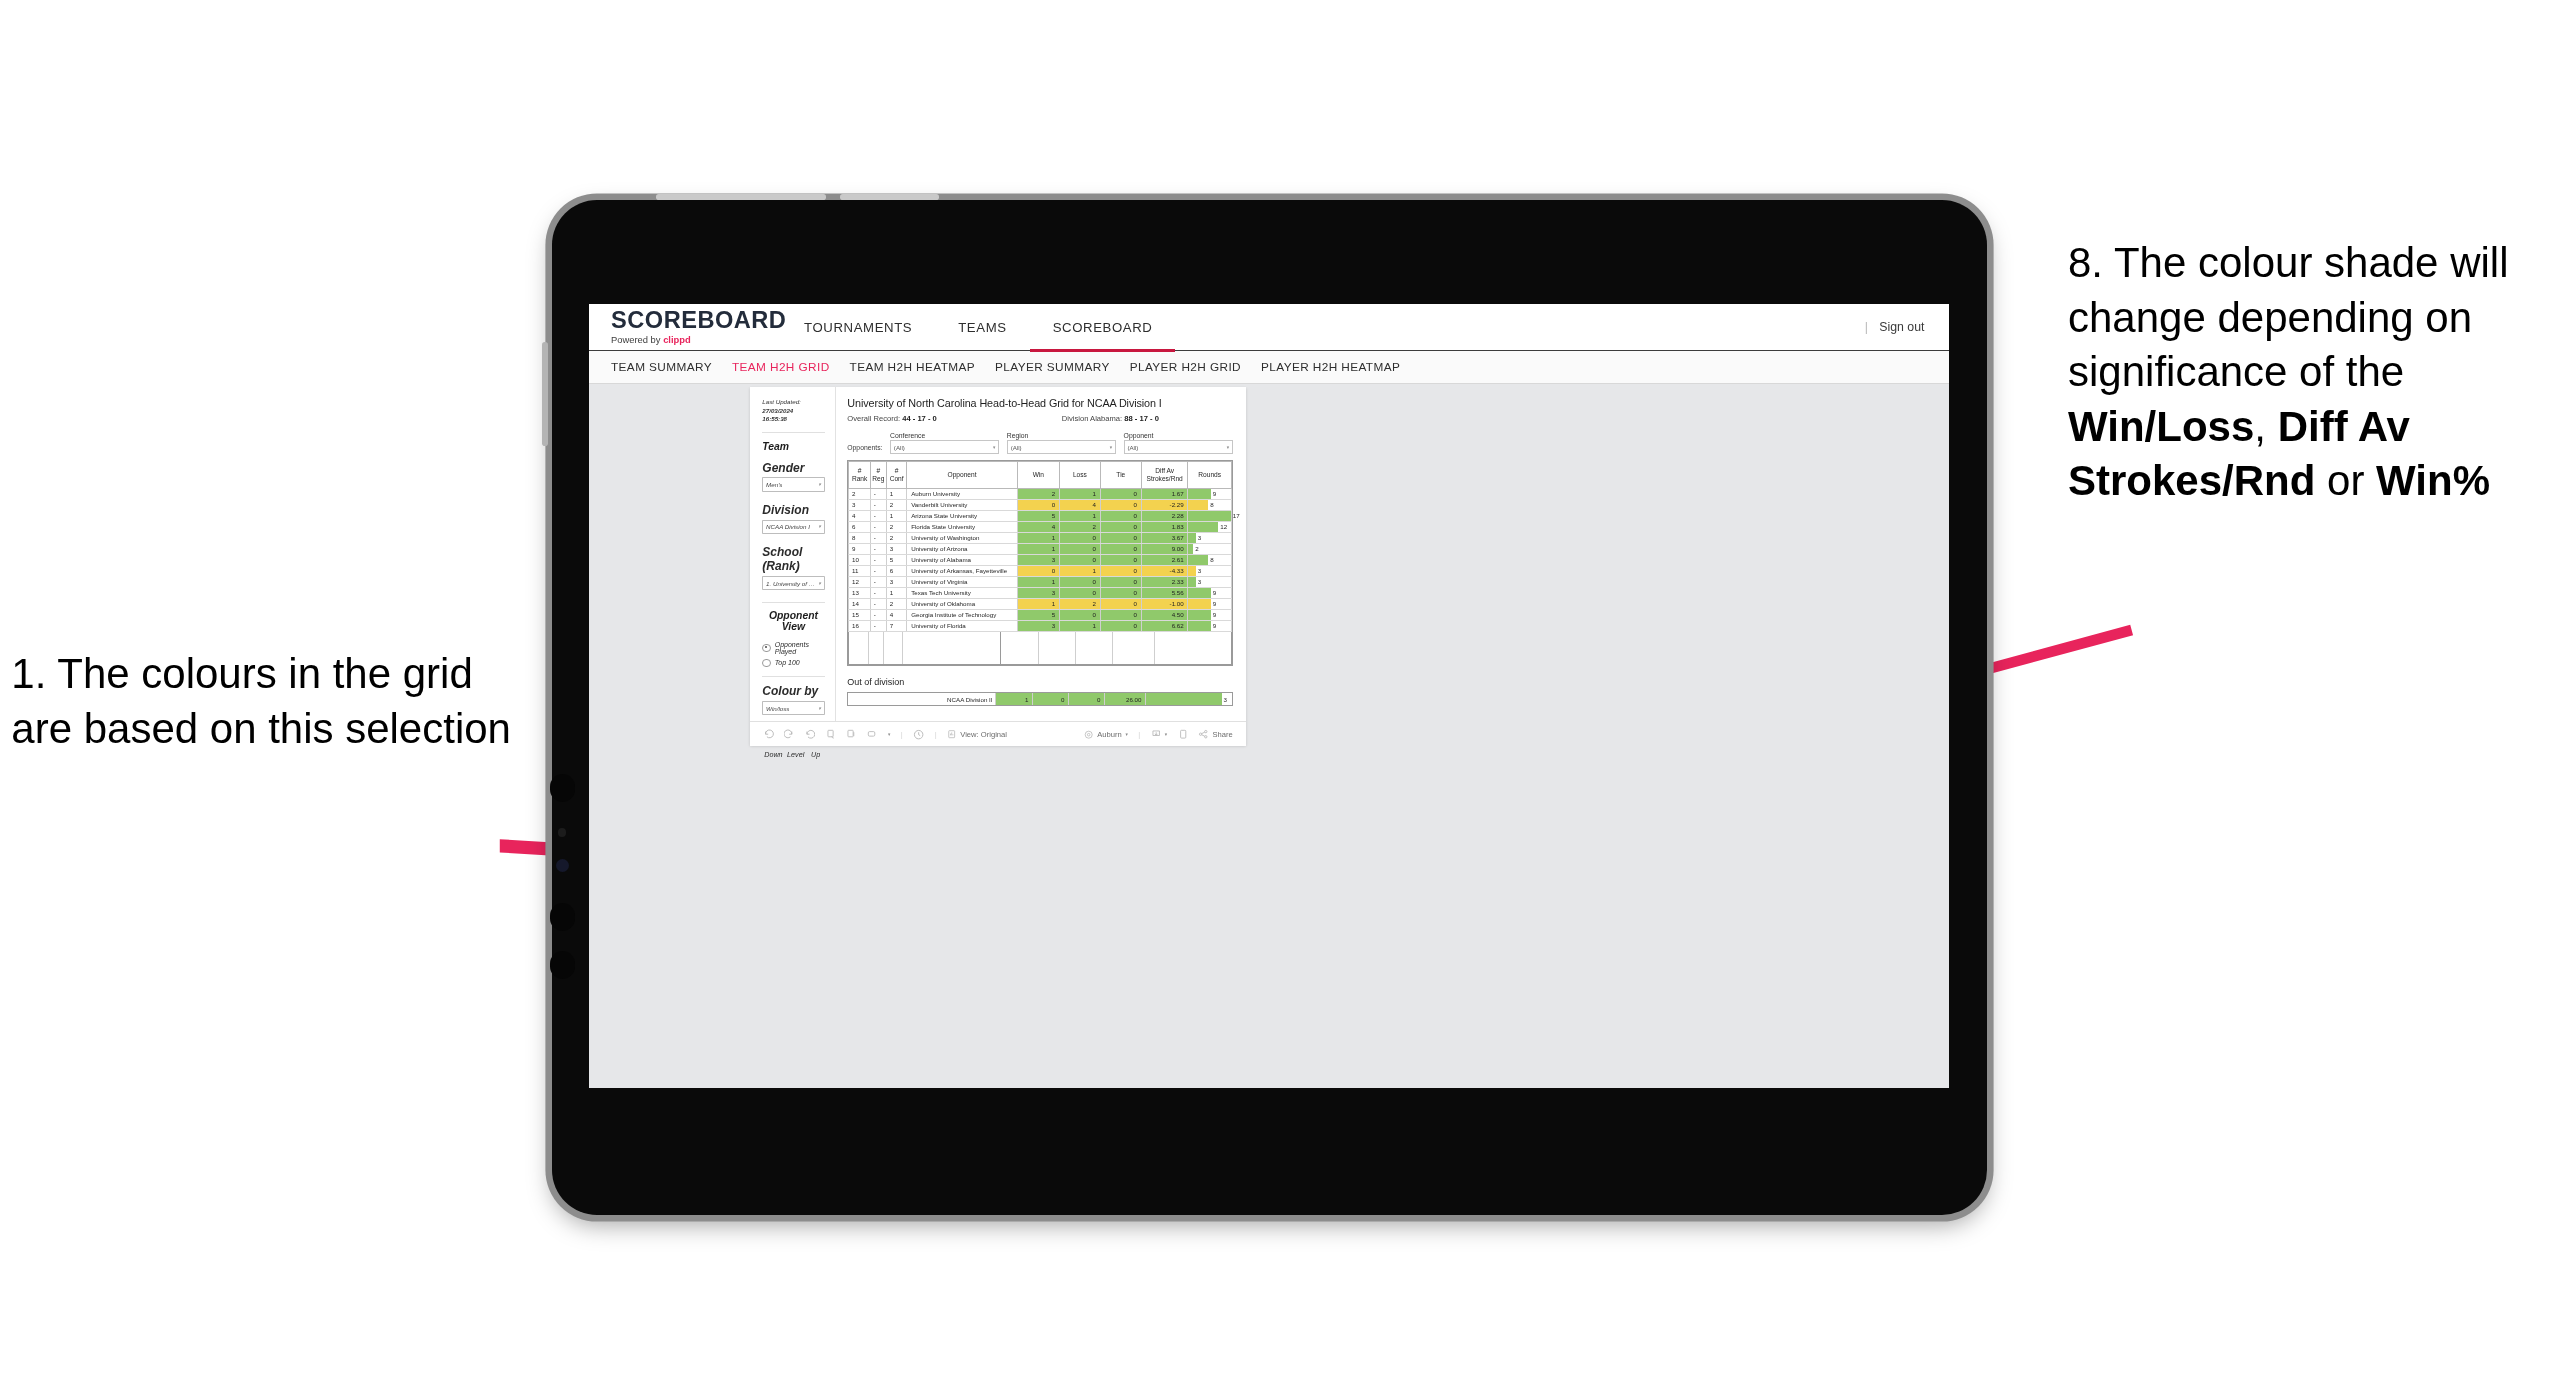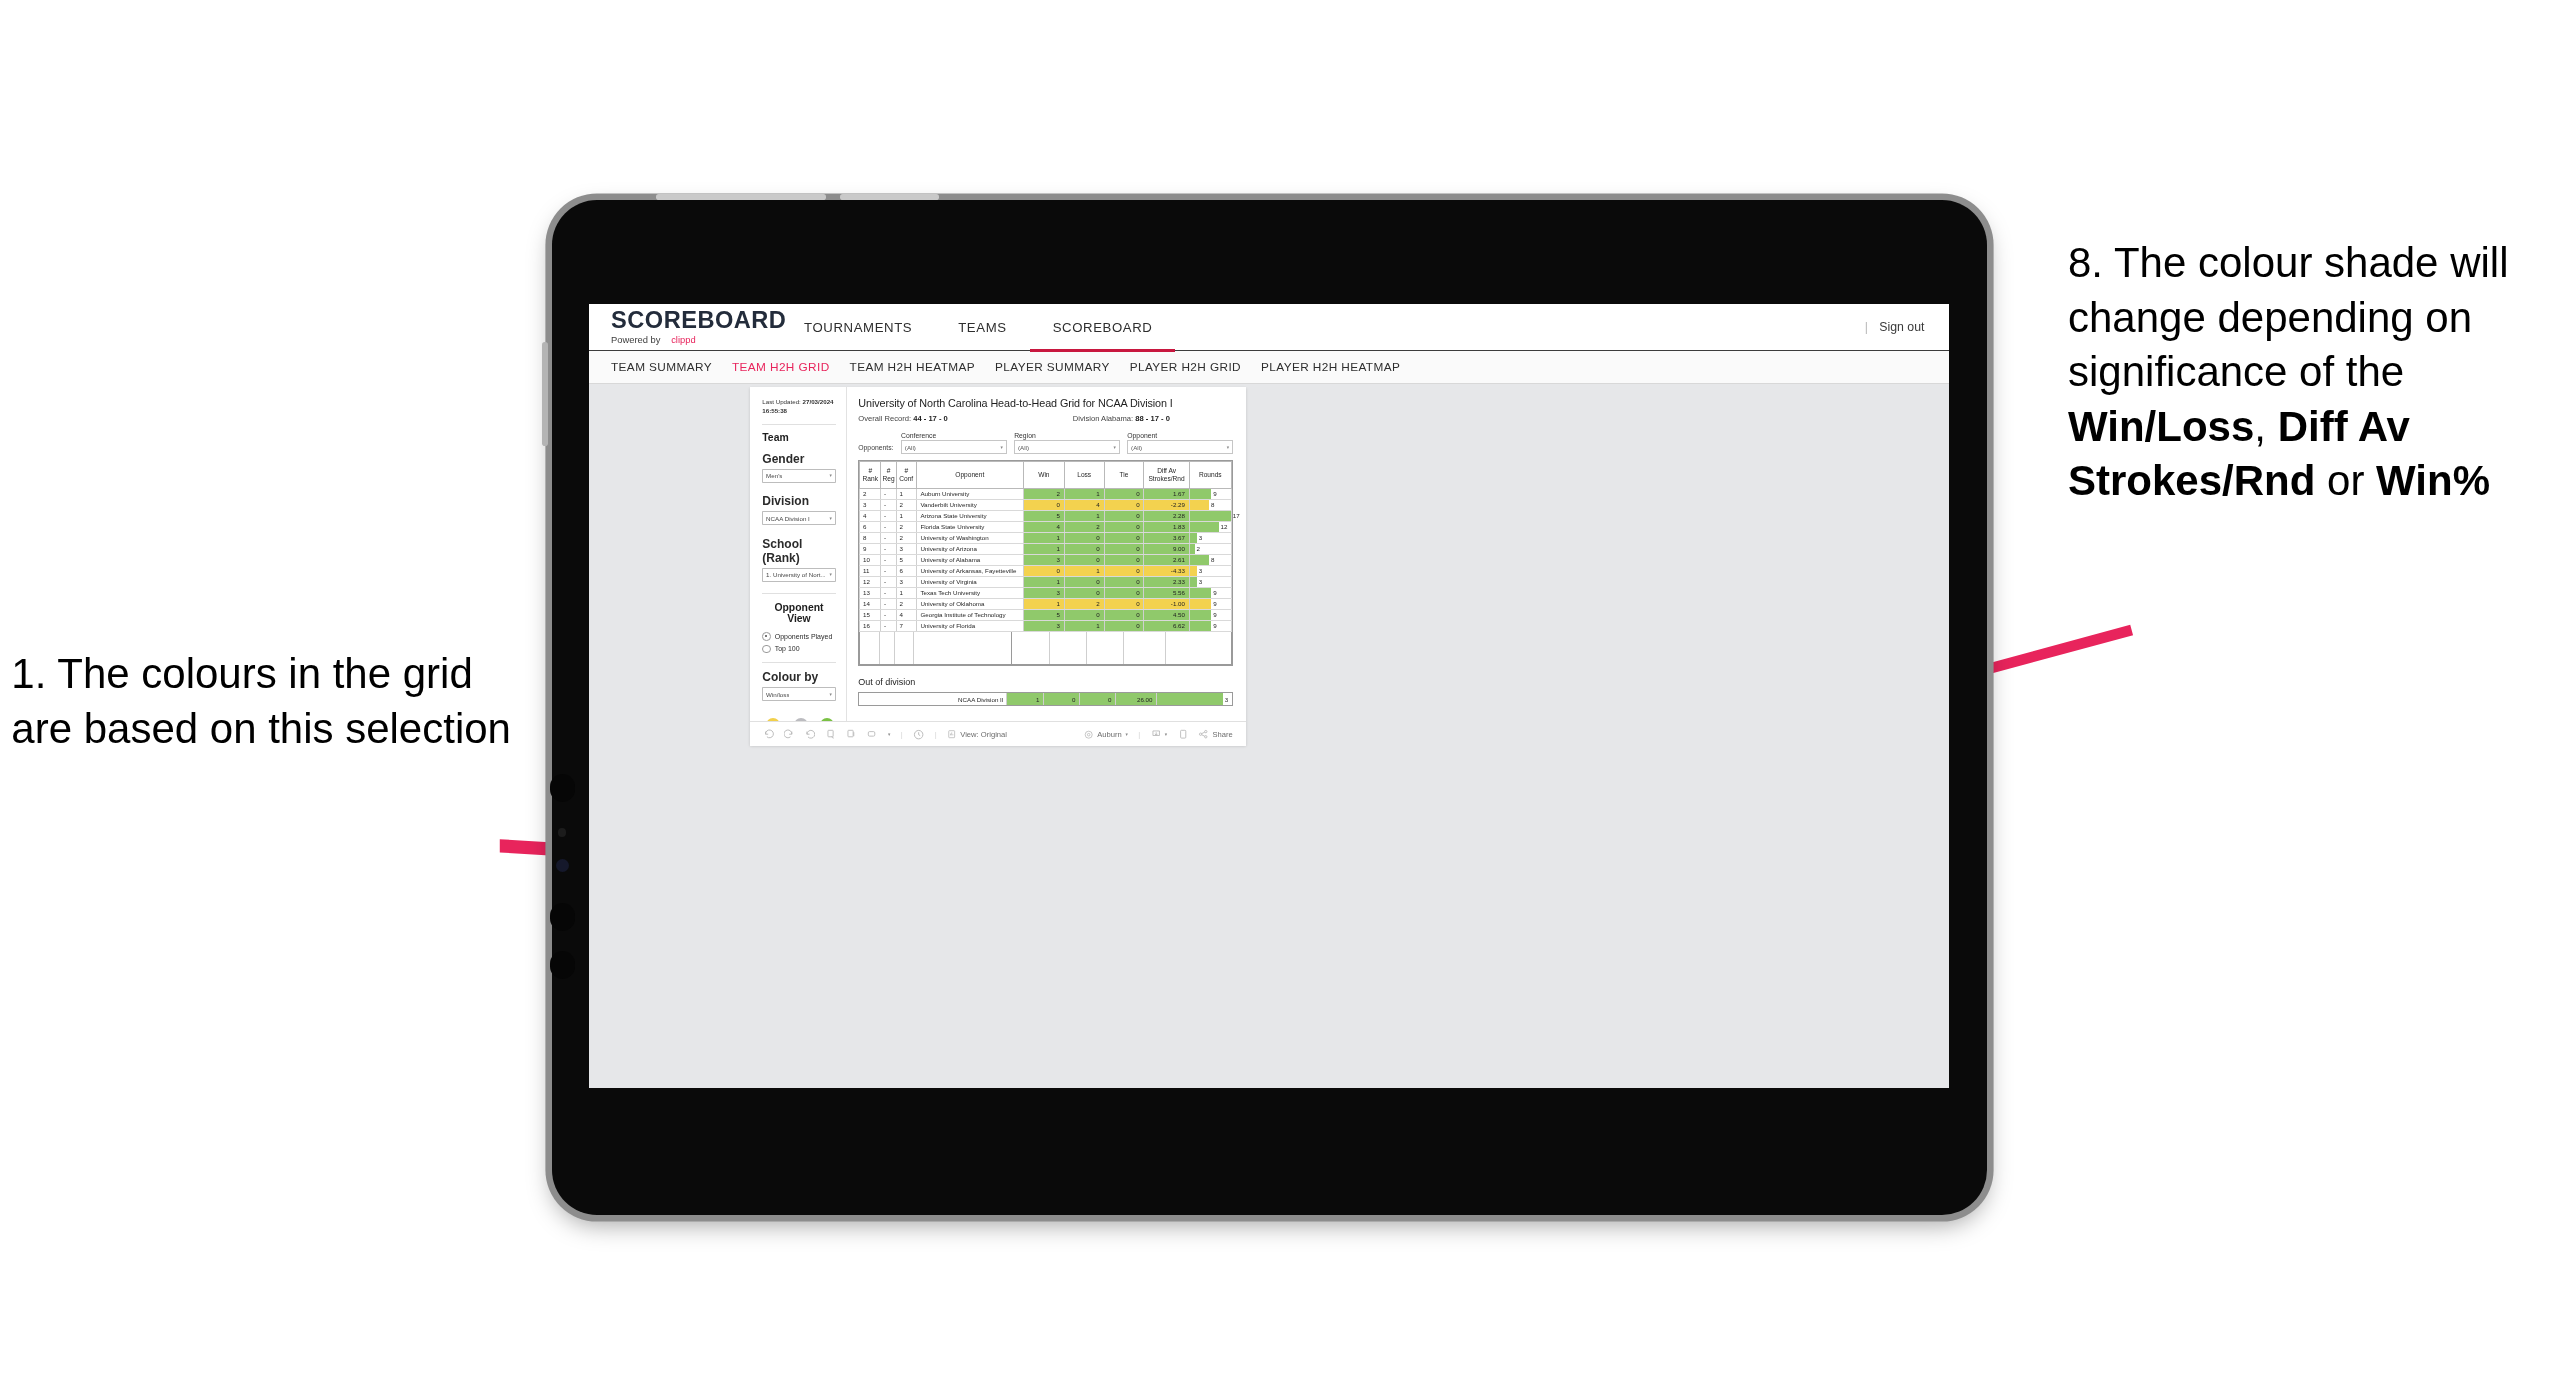--- a/index.html
+++ b/index.html
@@ -43,21 +43,21 @@
     background:#e6e7e9;overflow:hidden;
   }
 
   
   #app-header{height:46px;background:#fff;display:flex;align-items:stretch;
     border-bottom:1.9px solid #3c3c3c;position:relative;}
   #logo-wrap{padding:4.7px 0 0 22px;width:170px;}
   #logo-main{font-size:23.6px;font-weight:bold;letter-spacing:0.5px;color:#232c3b;
     font-family:"Liberation Sans",sans-serif;line-height:1;}
   #logo-sub{font-size:9.4px;color:#3d3d3d;margin-top:1.9px;}
-  #logo-sub .brand{color:#e8245c;font-weight:normal;margin-left:8px;}
+  #logo-sub .brand{color:#e8245c;font-weight:bold;}
   .top-nav{display:flex;align-items:center;gap:0;}
   .top-nav-item{font-size:13.2px;color:#2e2e2e;letter-spacing:0.6px;padding:0 23px;
     display:flex;align-items:center;height:100%;position:relative;}
   .top-nav-item.active:after{content:"";position:absolute;left:0;right:0;bottom:-1.9px;
     height:2.8px;background:#c8173f;}
   #signout-wrap{margin-left:auto;display:flex;align-items:center;padding-right:24.6px;
     font-size:12.3px;color:#3a3a3a;gap:11.3px;}
   #signout-div{color:#b9b9b9;}
 
   
@@ -66,22 +66,22 @@
   .sub-nav-item{font-size:11.8px;color:#2e2e2e;letter-spacing:0.4px;padding:0 20px 0 0;}
   .sub-nav-item:first-child{padding-right:20px;}
   .sub-nav-item.active{color:#e8245c;}
 
   
   #viz-card{position:absolute;left:161px;top:83px;width:496px;height:359px;
     background:#ffffff;box-shadow:0 0.9px 2.8px rgba(0,0,0,.16);display:flex;flex-direction:column;}
   #viz-body{flex:1;display:flex;min-height:0;}
 
   
-  #side{width:97px;padding:11.3px 10.4px 0 12.3px;border-right:0.9px solid #e2e2e2;
-    font-size:6.6px;color:#2b2b2b;box-sizing:border-box;}
+  #side{width:86px;padding:11.3px 10.4px 0 12.3px;border-right:0.9px solid #e2e2e2;
+    font-size:6.6px;color:#2b2b2b;box-sizing:border-box;font-style:italic;}
   #lastupd{font-size:6.2px;color:#333;line-height:1.38;}
   #lastupd b{font-weight:bold;}
   .side-rule{border-top:0.9px solid #e0e0e0;margin:8.5px 0 7.6px;}
   .side-h{font-size:10.4px;font-weight:bold;color:#1d1d1d;margin-bottom:8.5px;}
   .side-h.center{text-align:center;}
   .fld-label{font-size:12px;font-weight:bold;color:#2b2b2b;margin-bottom:2.8px;}
   .sel{height:12.3px;border:0.9px solid #bdbdbd;background:#fff;border-radius:0.9px;
     display:flex;align-items:center;padding:0 2.8px;font-size:6.2px;color:#444;
     justify-content:space-between;margin-bottom:11.3px;}
   .sel .cap{white-space:nowrap;overflow:hidden;text-overflow:ellipsis;}

